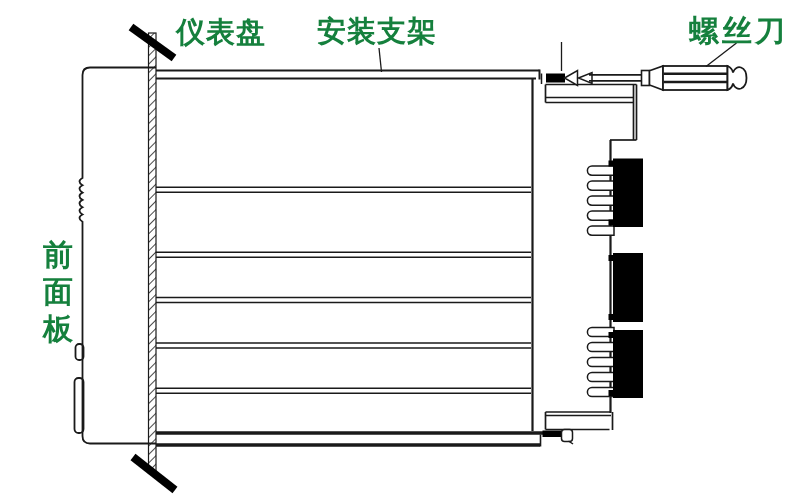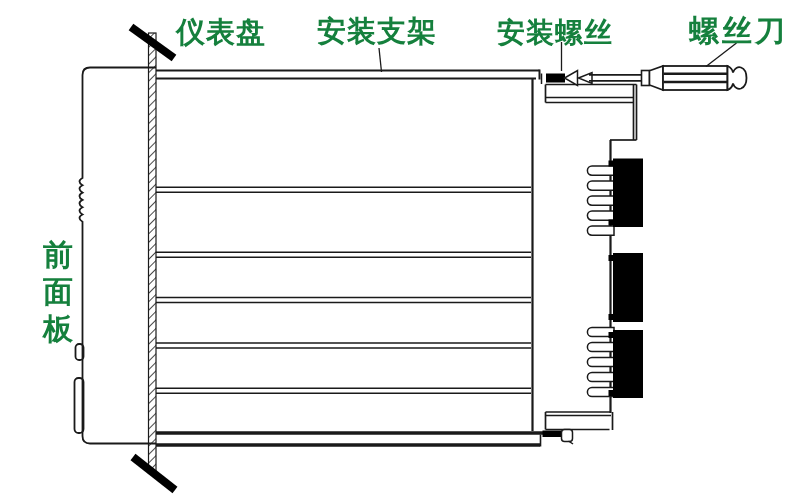--- a/index.html
+++ b/index.html
@@ -148,19 +148,18 @@
       <line x1="379" y1="48" x2="381.5" y2="72"></line>
       <line x1="561.5" y1="42" x2="561.5" y2="71"></line>
       <line x1="736.5" y1="43" x2="706" y2="66.5"></line>
     </g>
   </svg>
 
   <div class="lbl lbl-h" id="lbl-instrument-panel" style="left:176px;top:13px;">仪表盘</div>
 
   <div class="lbl lbl-h" id="lbl-bracket" style="left:317px;top:12px;">安装支架</div>
 
-  <div class="lbl" id="lbl-screw" style="left:497px;top:14px;">安装螺丝</div>
 
   <div class="lbl" id="lbl-screwdriver" style="left:689px;top:11px;">螺丝刀</div>
 
   <div class="lbl" id="lbl-frontpanel" style="left:41px;top:209px;margin-top:27px;">前面板</div>
 
 </div>
 
 </body></html>

